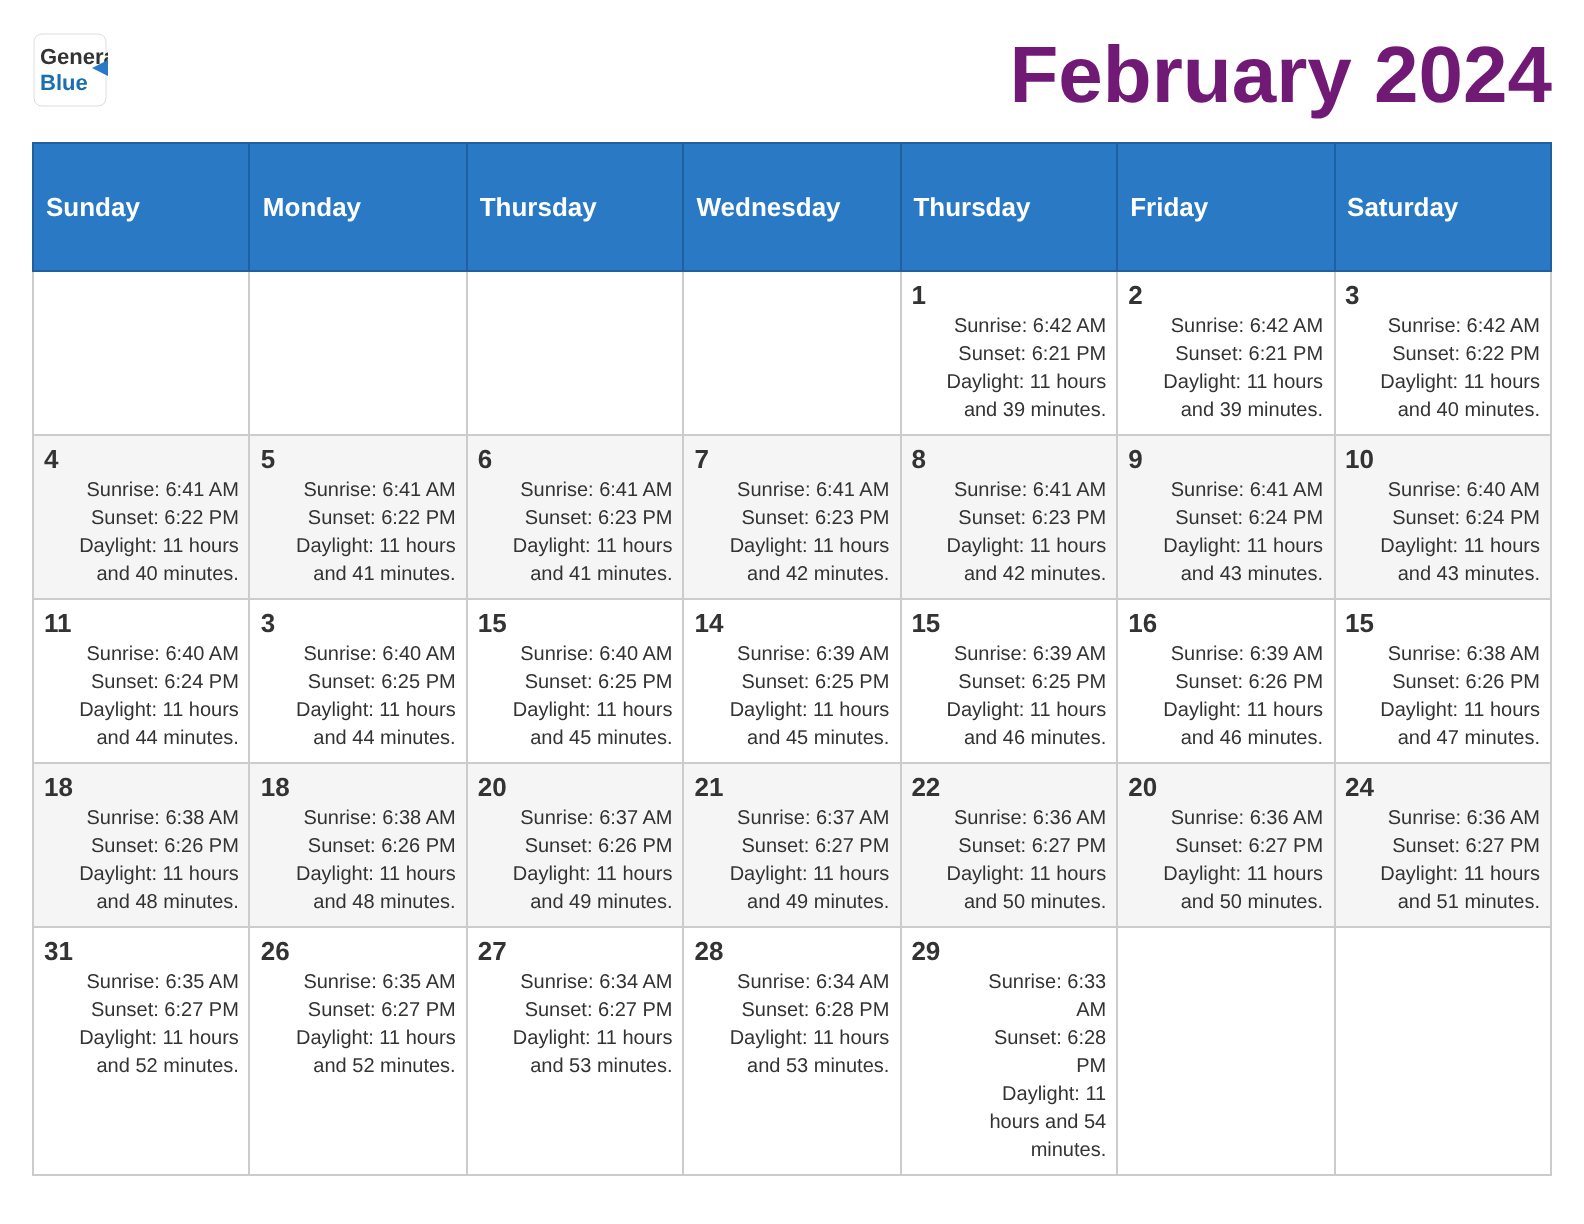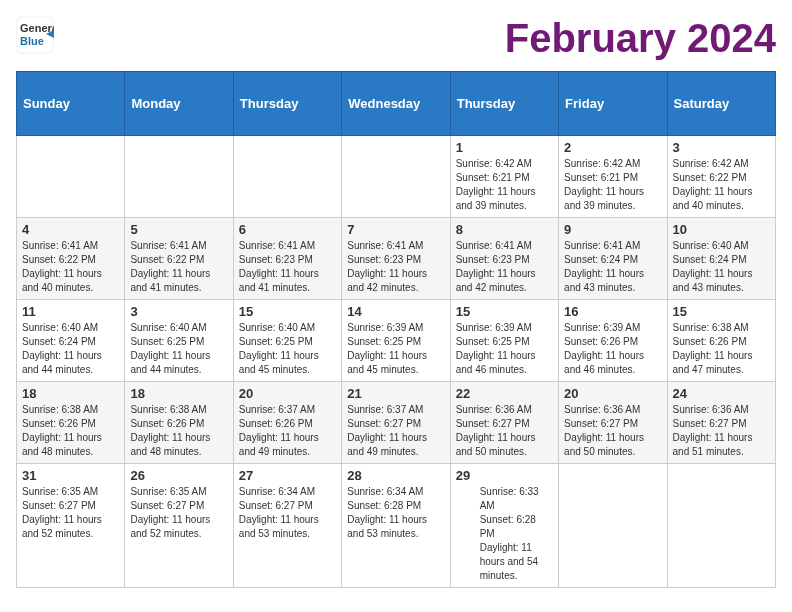--- a/index.html
+++ b/index.html
@@ -64,20 +64,21 @@
       font-size: 13px;
       font-weight: bold;
       color: #333;
       display: block;
       margin-bottom: 2px;
     }
     .day-info {
       font-size: 10px;
       color: #333;
       line-height: 1.4;
+      text-align: right;
     }
     .empty { background: #fff !important; }
   </style>
 </head>
 <body>
 
 <div class="header">
   <div class="logo-area">
     <div style="display:flex;align-items:center;gap:4px;">
       <svg width="38" height="38" viewBox="0 0 38 38">

